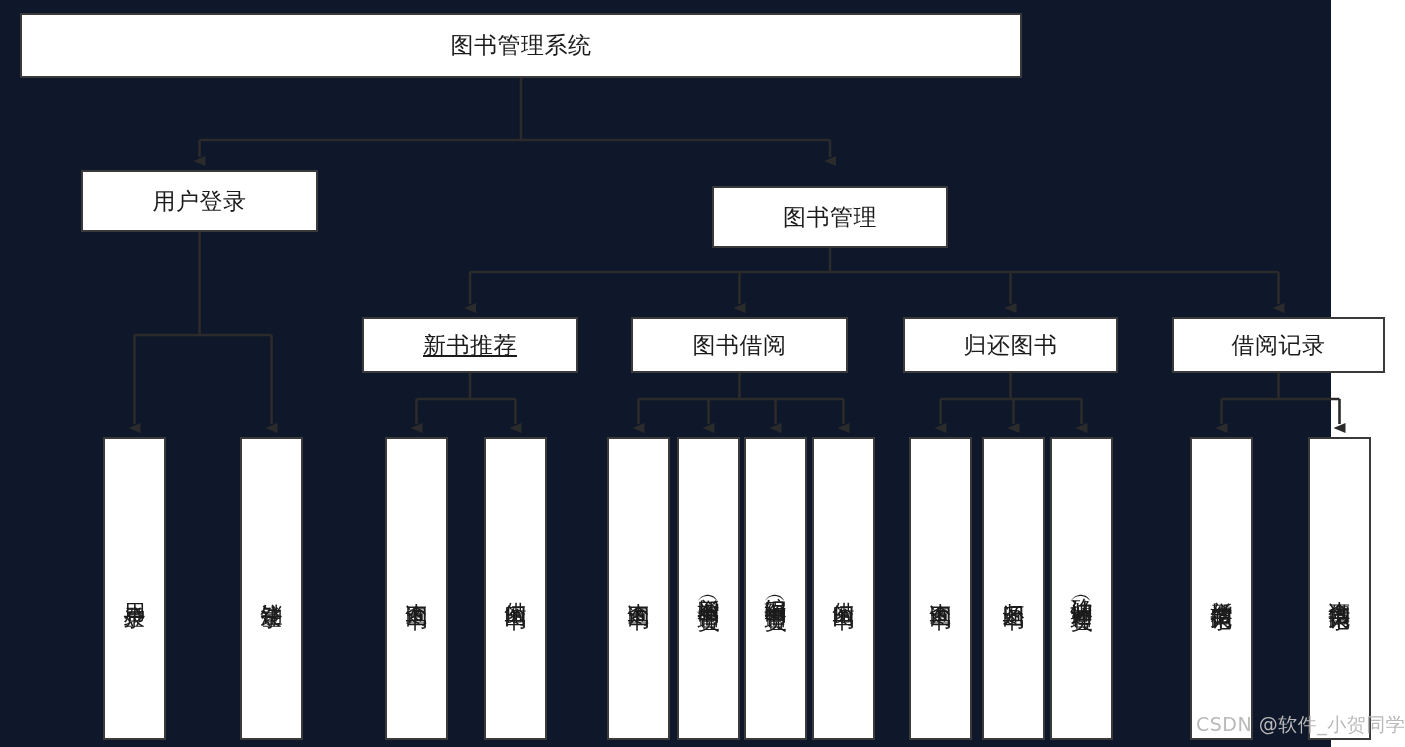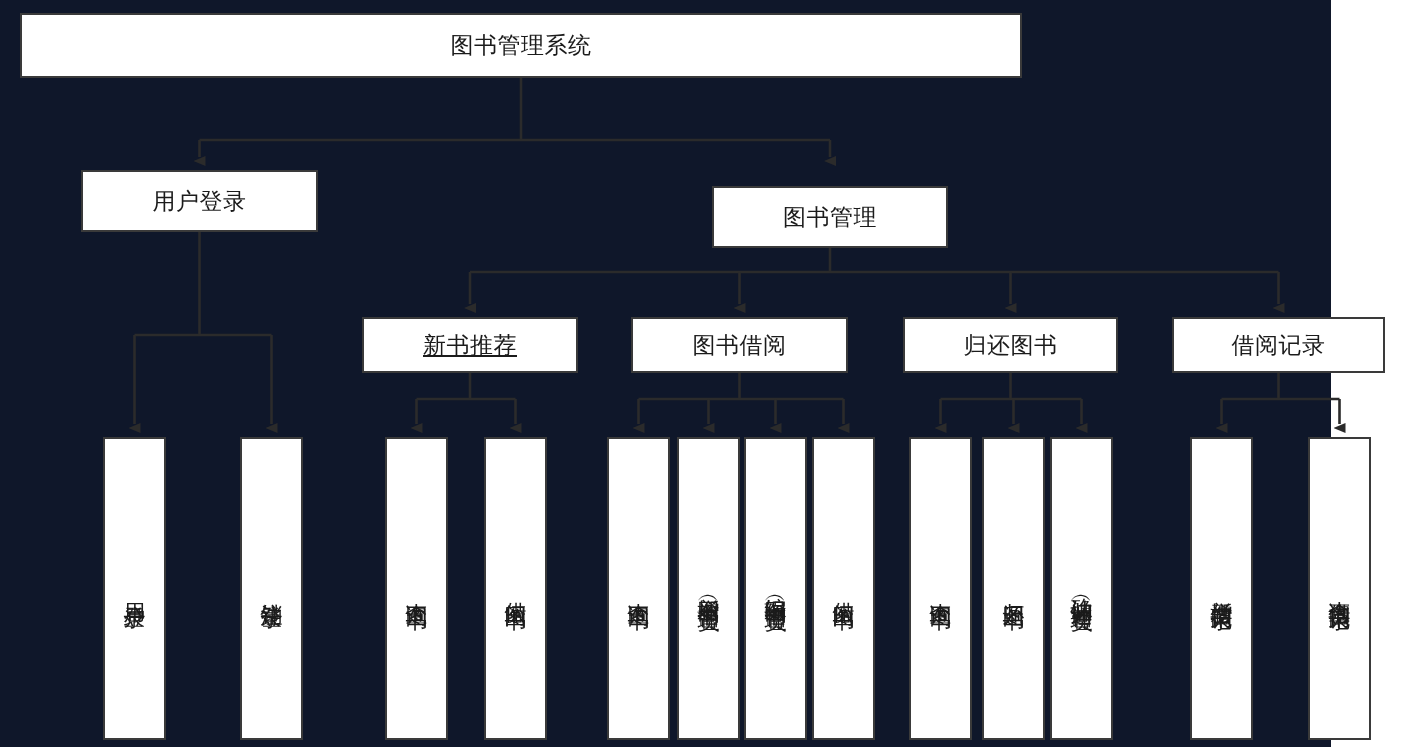--- a/index.html
+++ b/index.html
@@ -170,14 +170,15 @@
         <span class="vtext">确认归还（管理员）</span>
       </div>
       <div class="node vertical" style="left: 1190px; top: 437px; width: 63px; height: 303px; border-color: rgb(58, 58, 58); background: rgb(255, 255, 255); color: rgb(27, 27, 27);">
         <span class="vtext">新增借阅记录</span>
       </div>
       <div class="node vertical" style="left: 1308px; top: 437px; width: 63px; height: 303px; border-color: rgb(58, 58, 58); background: rgb(255, 255, 255); color: rgb(27, 27, 27);">
         <span class="vtext">查询借阅记录</span>
       </div>
     </div>
 
+  <div class="watermark" style="left: 1196px; top: 712px; color: rgb(185, 185, 185);">CSDN @软件_小贺同学</div>
 
 </div>
 
 </body></html>

